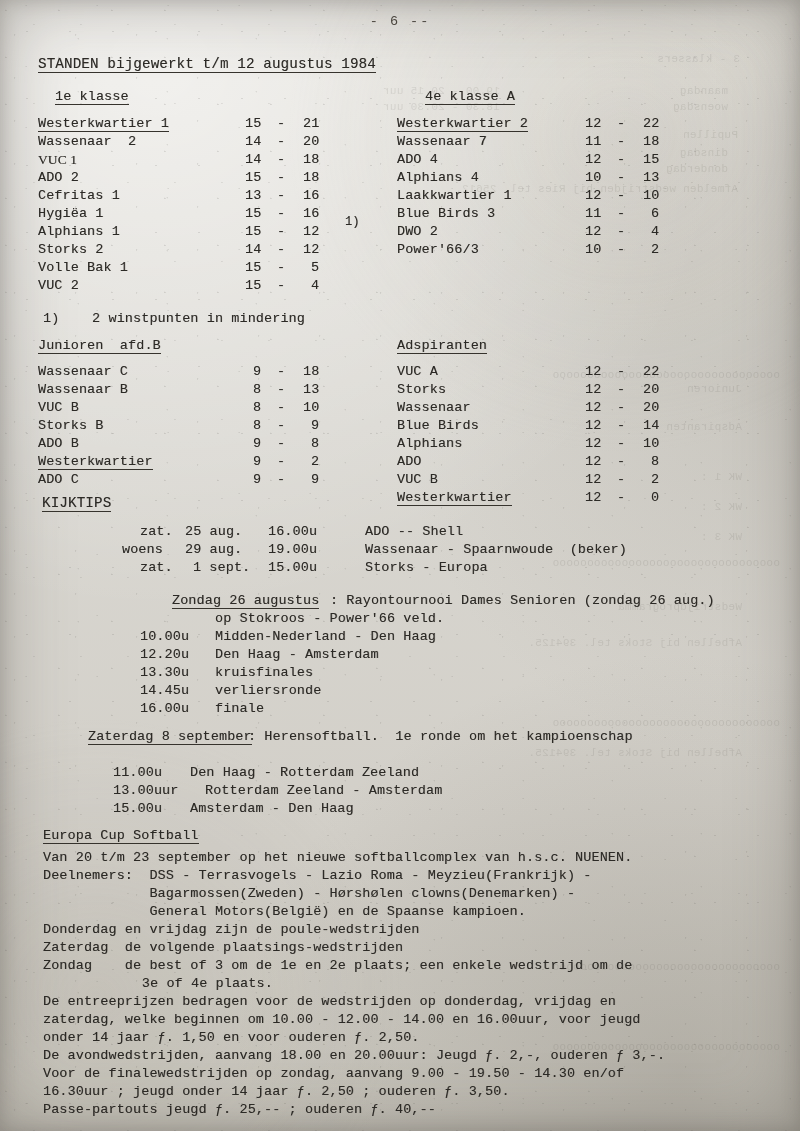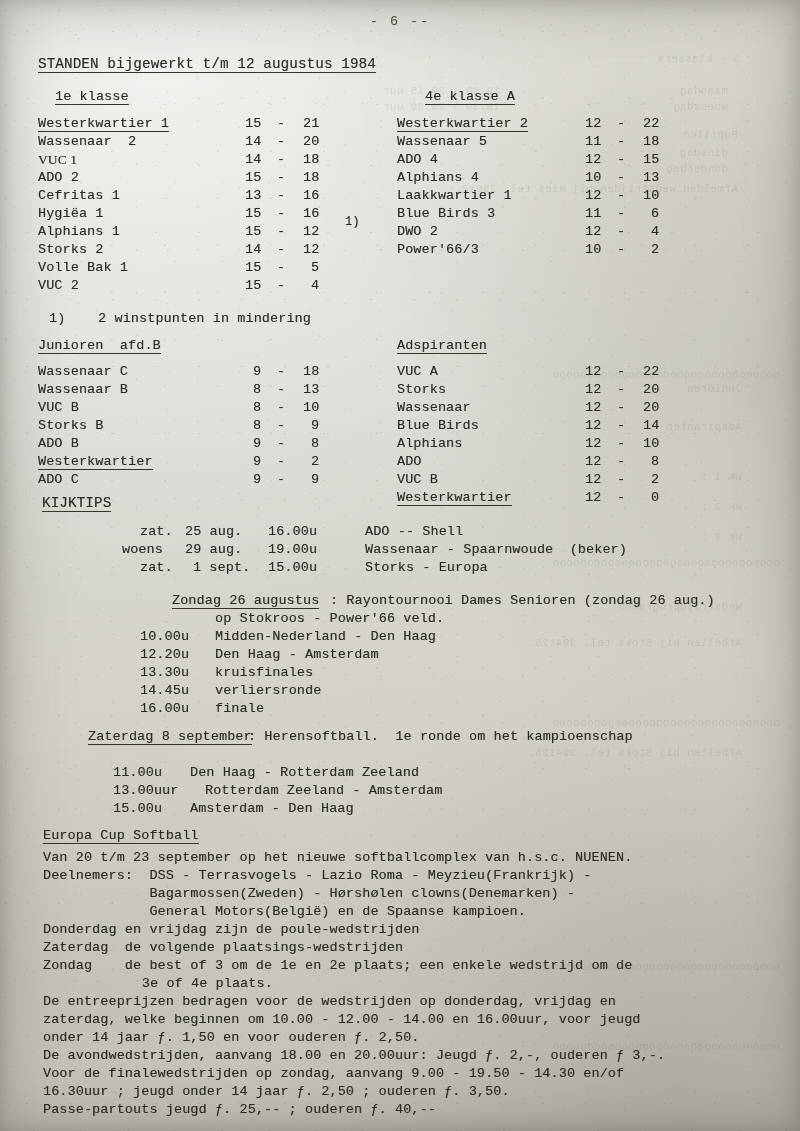--- a/index.html
+++ b/index.html
@@ -185,30 +185,30 @@
     <div class="ln" style="left:245px; top:260px;">15</div>
     <div class="ln" style="left:277px; top:260px;">-</div>
     <div class="ln" style="left:311px; top:260px;">5</div>
 
     <div class="ln" style="left:38px; top:278px;">VUC 2</div>
     <div class="ln" style="left:245px; top:278px;">15</div>
     <div class="ln" style="left:277px; top:278px;">-</div>
     <div class="ln" style="left:311px; top:278px;">4</div>
 
     <div class="ln" style="left:345px; top:215px; font-size:12px;">1)</div>
-    <div class="ln" style="left:49px; top:311px;">1)    2 winstpunten in mindering</div>
+    <div class="ln" style="left:43px; top:311px;">1)    2 winstpunten in mindering</div>
 
     <div class="ln u" style="left:425px; top:89px;">4e klasse A</div>
 
     <div class="ln u" style="left:397px; top:116px;">Westerkwartier 2</div>
     <div class="ln" style="left:585px; top:116px;">12</div>
     <div class="ln" style="left:617px; top:116px;">-</div>
     <div class="ln" style="left:643px; top:116px;">22</div>
 
-    <div class="ln" style="left:397px; top:134px;">Wassenaar 5</div>
+    <div class="ln" style="left:397px; top:134px;">Wassenaar 7</div>
     <div class="ln" style="left:585px; top:134px;">11</div>
     <div class="ln" style="left:617px; top:134px;">-</div>
     <div class="ln" style="left:643px; top:134px;">18</div>
 
     <div class="ln" style="left:397px; top:152px;">ADO 4</div>
     <div class="ln" style="left:585px; top:152px;">12</div>
     <div class="ln" style="left:617px; top:152px;">-</div>
     <div class="ln" style="left:643px; top:152px;">15</div>
 
     <div class="ln" style="left:397px; top:170px;">Alphians 4</div>

